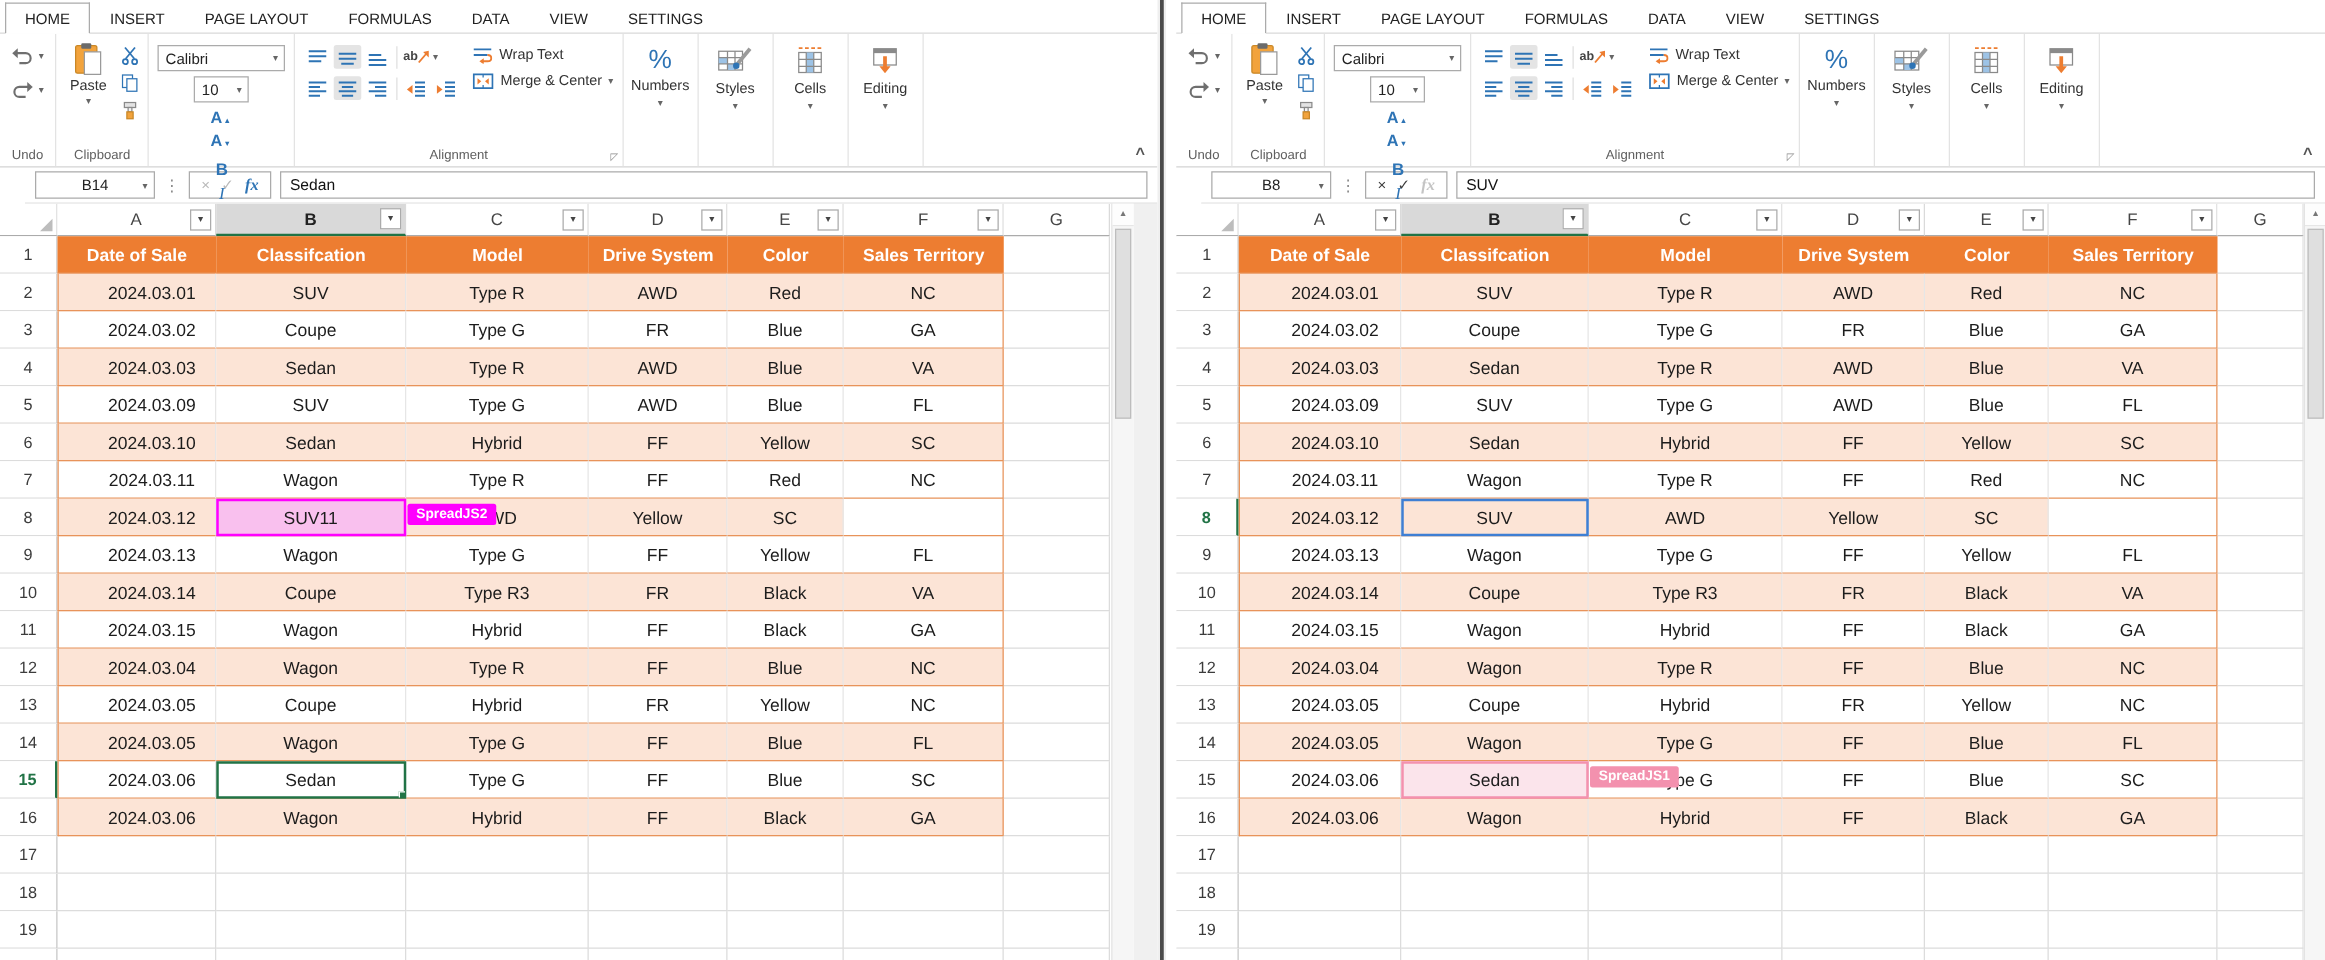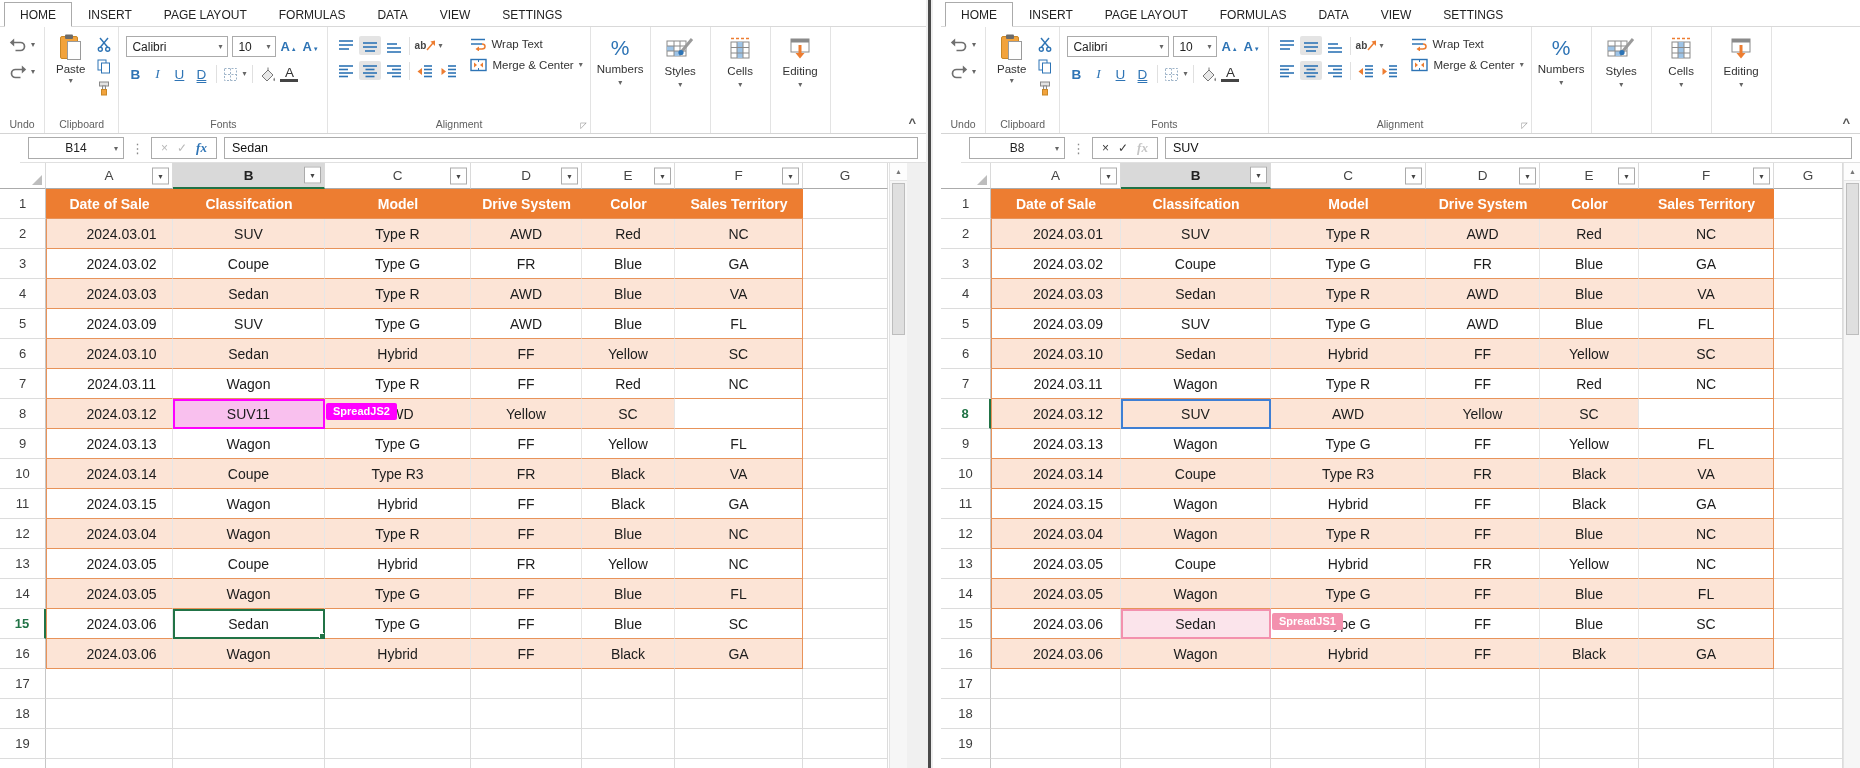--- a/index.html
+++ b/index.html
@@ -26,21 +26,21 @@
   .ric{display:inline-flex;align-items:center;justify-content:center;}
 
   .ucol{flex-direction:column;gap:13px;padding:4px 2px;}
   .rsbtn{display:flex;align-items:center;gap:4px;}
 
   .cliprow{gap:8px;}
   .pastebtn{display:flex;flex-direction:column;align-items:center;gap:2px;font-size:11.5px;color:#333;padding:0 4px;}
   .clipcol{display:flex;flex-direction:column;gap:7px;padding-top:3px;}
 
   .fcol{flex-direction:column;gap:8px;padding-top:2px;}
-  .frow{display:flex;align-items:center;gap:4px;}
+  .frow{display:flex;align-items:center;gap:4px;flex-direction:column;}
   .combo{border:1px solid #ababab;height:21px;display:flex;align-items:center;justify-content:space-between;
     padding:0 5px;font-size:12px;color:#222;background:#fff;box-sizing:border-box;}
   .combo.font{width:102px;}
   .combo.size{width:44px;}
   .afont{font-size:13px;color:#2E74B5;font-weight:bold;width:18px;}
   .afont .sup{font-style:normal;font-size:6px;margin-left:1px;margin-top:-8px;color:#2E74B5;}
   .fmt{width:18px;text-align:center;font-size:13.5px;color:#2E74B5;cursor:default;}
   .fmt.b{font-weight:bold;}
   .fmt.i{font-style:italic;font-family:"Liberation Serif",serif;}
   .fmt.u{text-decoration:underline;}

